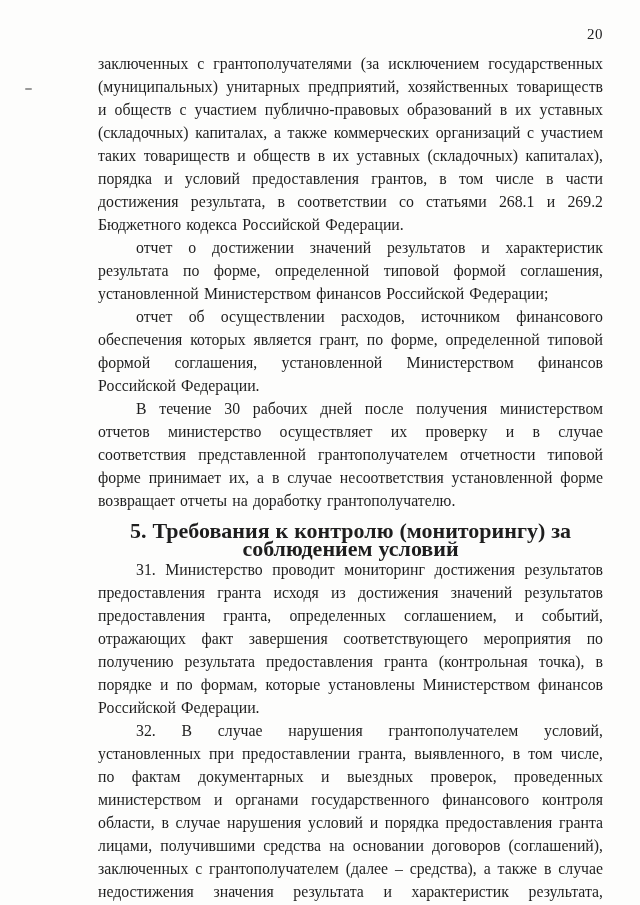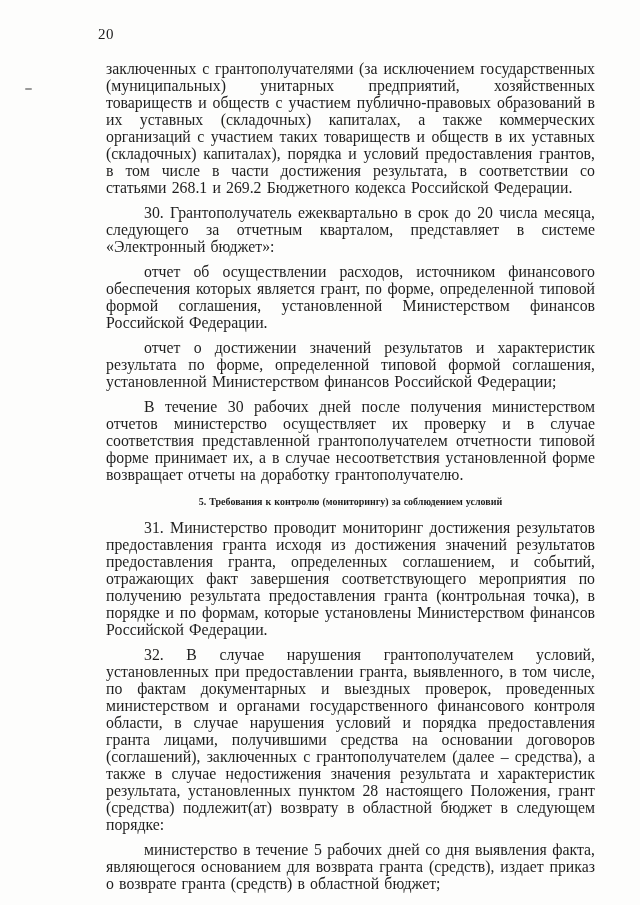--- a/index.html
+++ b/index.html
@@ -19,44 +19,44 @@
     width: 640px;
     height: 905px;
     background: #fdfdfc;
     overflow: hidden;
   }
   .page-number {
     position: absolute;
     top: 26px;
     left: 98px;
     width: 505px;
-    text-align: left;
+    text-align: right;
     font-size: 15px;
     letter-spacing: 0.5px;
   }
   .content {
     position: absolute;
     top: 52px;
     left: 98px;
     width: 505px;
   }
   .para {
-    margin: 8px;
+    margin: 0;
     font-size: 15.8px;
-    line-height: 17px;
+    line-height: 23px;
     text-align: justify;
     text-indent: 38px;
     word-spacing: 1.2px;
   }
   .para.no-indent {
     text-indent: 0;
   }
   .section-heading {
     margin: 10px 0 0 0;
-    font-size: 10px;
+    font-size: 22px;
     line-height: 18px;
     font-weight: bold;
     text-align: center;
     word-spacing: 0.5px;
   }
   .scan-dash {
     position: absolute;
     left: 25px;
     top: 88px;
     width: 7px;
@@ -66,23 +66,22 @@
   }
 </style>
 </head>
 <body>
 
 <div class="page">
   <div class="scan-dash"></div>
   <div class="page-number">20</div>
   <div class="content">
     <p class="para no-indent">заключенных с грантополучателями (за исключением государственных (муниципальных) унитарных предприятий, хозяйственных товариществ и обществ с участием публично-правовых образований в их уставных (складочных) капиталах, а также коммерческих организаций с участием таких товариществ и обществ в их уставных (складочных) капиталах), порядка и условий предоставления грантов, в том числе в части достижения результата, в соответствии со статьями 268.1 и 269.2 Бюджетного кодекса Российской Федерации.</p>
-    <p class="para">30. Грантополучатель ежеквартально в срок до 20 числа месяца, следующего за отчетным кварталом, представляет в системе «Электронный бюджет»:</p>
+    <p class="para">отчет о достижении значений результатов и характеристик результата по форме, определенной типовой формой соглашения, установленной Министерством финансов Российской Федерации;</p>
     <p class="para">отчет об осуществлении расходов, источником финансового обеспечения которых является грант, по форме, определенной типовой формой соглашения, установленной Министерством финансов Российской Федерации.</p>
-    <p class="para">отчет о достижении значений результатов и характеристик результата по форме, определенной типовой формой соглашения, установленной Министерством финансов Российской Федерации;</p>
     <p class="para">В течение 30 рабочих дней после получения министерством отчетов министерство осуществляет их проверку и в случае соответствия представленной грантополучателем отчетности типовой форме принимает их, а в случае несоответствия установленной форме возвращает отчеты на доработку грантополучателю.</p>
     <h2 class="section-heading">
       <span>5. Требования к контролю (мониторингу) за соблюдением условий</span><br>
     </h2>
     <p class="para">31. Министерство проводит мониторинг достижения результатов предоставления гранта исходя из достижения значений результатов предоставления гранта, определенных соглашением, и событий, отражающих факт завершения соответствующего мероприятия по получению результата предоставления гранта (контрольная точка), в порядке и по формам, которые установлены Министерством финансов Российской Федерации.</p>
     <p class="para">32. В случае нарушения грантополучателем условий, установленных при предоставлении гранта, выявленного, в том числе, по фактам документарных и выездных проверок, проведенных министерством и органами государственного финансового контроля области, в случае нарушения условий и порядка предоставления гранта лицами, получившими средства на основании договоров (соглашений), заключенных с грантополучателем (далее – средства), а также в случае недостижения значения результата и характеристик результата, установленных пунктом 28 настоящего Положения, грант (средства) подлежит(ат) возврату в областной бюджет в следующем порядке:</p>
     <p class="para">министерство в течение 5 рабочих дней со дня выявления факта, являющегося основанием для возврата гранта (средств), издает приказ о возврате гранта (средств) в областной бюджет;</p>
   </div>
 </div>
 

